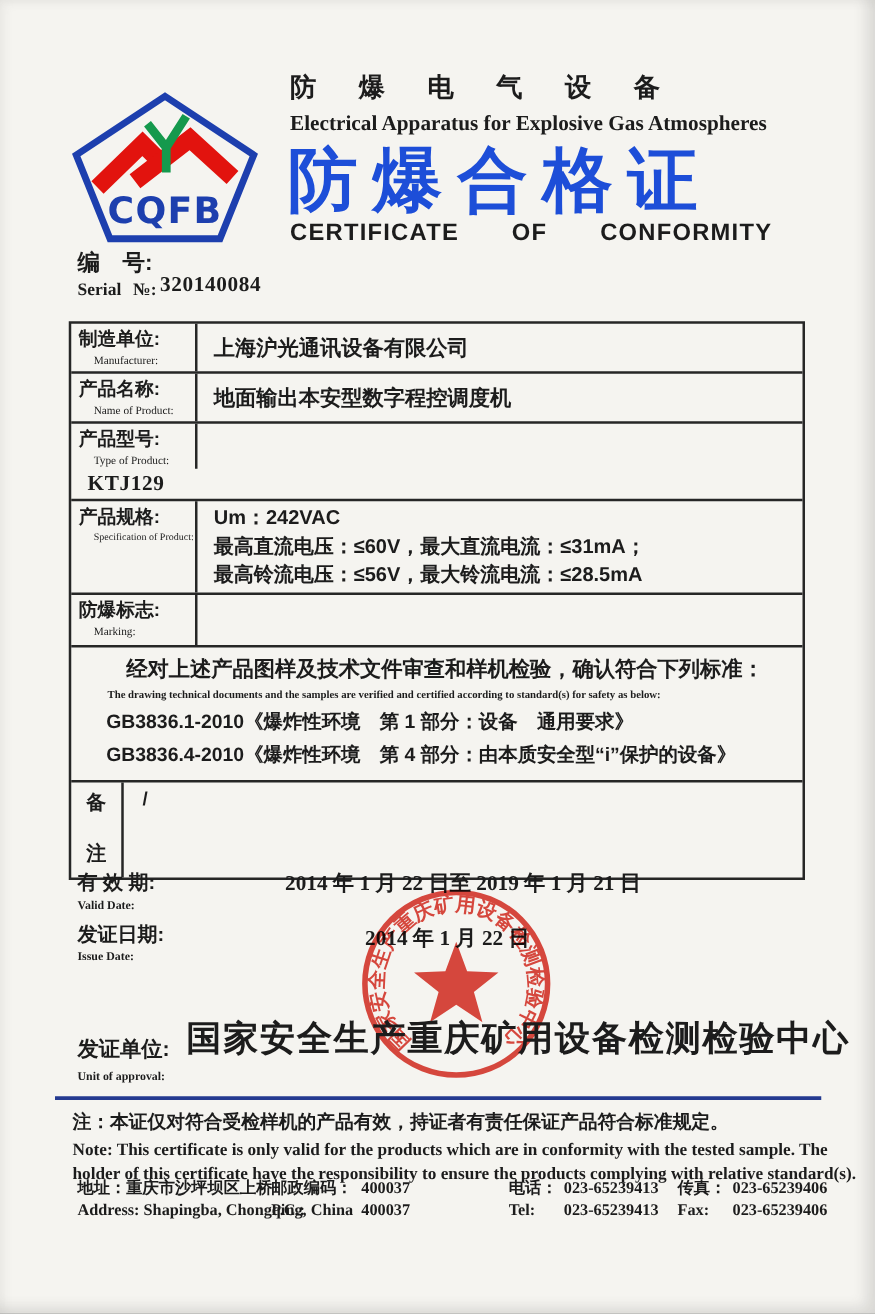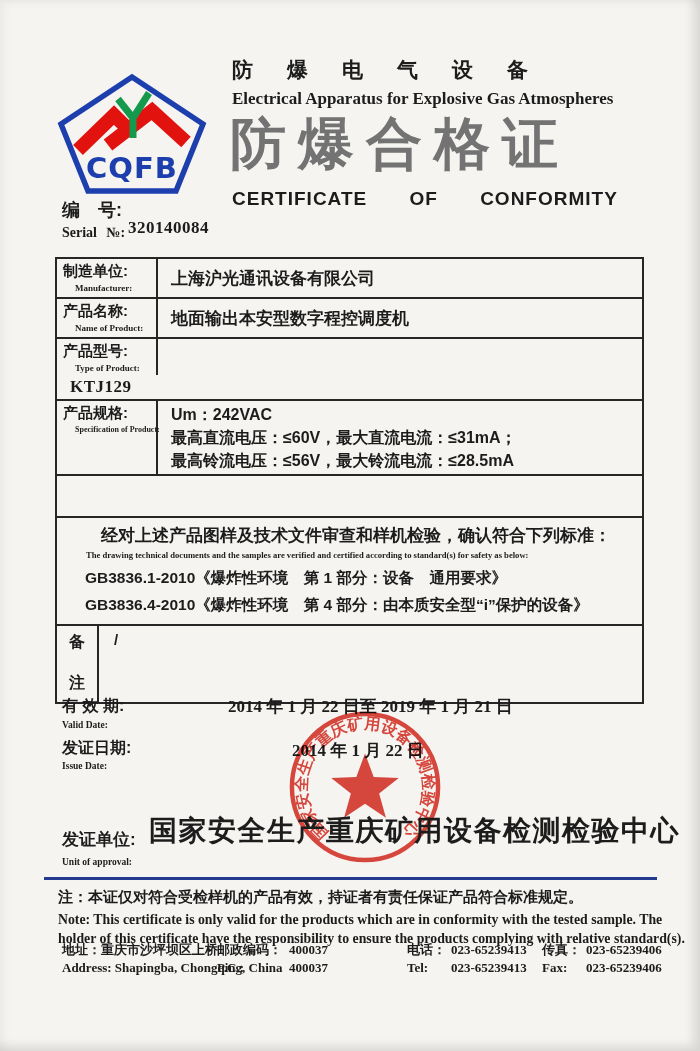--- a/index.html
+++ b/index.html
@@ -8,35 +8,35 @@
     position:relative; width:700px; height:1051px; margin:0 auto;
     background:#f5f4f0; color:#1c1c1c; overflow:hidden;
     box-shadow: inset -7px -5px 10px rgba(60,60,55,.14), inset 4px 3px 8px rgba(60,60,55,.05);
   }
 
   
   .logo { position:absolute; left:56px; top:72px; }
   .hdr { position:absolute; left:232px; top:56px; width:360px; }
   .title-cn { font-size:21px; font-weight:bold; letter-spacing:34px; white-space:nowrap; }
   .title-en { font-family:"Liberation Serif", serif; font-size:17px; font-weight:bold; margin-top:5px; white-space:nowrap; }
-  .cert-cn { color:#737373; font-size:56px; font-weight:bold; letter-spacing:12px; white-space:nowrap; margin:7px 0 16px -2px; line-height:1.0; }
+  .cert-cn { color:#1d4ed8; font-size:56px; font-weight:bold; letter-spacing:12px; white-space:nowrap; margin:7px 0 4px -2px; line-height:1.0; }
   .cert-en { font-size:19px; font-weight:bold; letter-spacing:1px; word-spacing:36px; margin-top:3px; white-space:nowrap; }
 
   
   .serial-cn { position:absolute; left:62px; top:198px; font-size:18px; font-weight:bold; }
   .serial-en { position:absolute; left:62px; top:225px; font-size:14px; font-weight:bold; font-family:"Liberation Serif", serif; word-spacing:6px; }
   .serial-val { position:absolute; left:128px; top:218px; font-size:17px; font-weight:bold; font-family:"Liberation Serif", serif; letter-spacing:.5px; }
 
   
   .table { position:absolute; left:55px; top:257px; width:589px; border:2px solid #262626; }
   .trow { display:flex; border-bottom:2px solid #262626; }
   .trow:last-child { border-bottom:none; }
   .tlabel { width:101px; border-right:2px solid #262626; padding:3px 3px 2px 6px; display:flex; flex-direction:column; gap:2px; }
   .tlabel .cn { font-size:15px; font-weight:bold; white-space:nowrap; }
-  .tlabel .en { font-size:9px; font-weight:bold; font-family:"Liberation Serif", serif; white-space:nowrap;padding-left:12px; }
+  .tlabel .en { font-size:9px; font-weight:normal; font-family:"Liberation Serif", serif; white-space:nowrap;padding-left:12px; }
   .tvalue { flex:1; padding:2px 8px 2px 13px; display:flex; flex-direction:column; justify-content:center; font-size:17px; font-weight:bold; }
   .r1 { min-height:40px; } .r2 { min-height:40px; } .r3 { min-height:40px;flex-direction:column; }
   .r4 { min-height:70px; } .r5 { min-height:42px; }
   .spec-line { font-size:16px; font-weight:bold; line-height:23px; white-space:nowrap; }
   .type-val, .mark-val { font-family:"Liberation Serif", serif; font-size:17px; letter-spacing:.5px; }
 
   .std-cell { min-height:104px; padding:6px 6px 6px 28px; }
   .std-cn { font-size:17px; font-weight:bold; margin-left:16px; white-space:nowrap; }
   .std-en { font-size:8.6px; font-weight:bold; font-family:"Liberation Serif", serif; margin:3px 0 4px 1px; white-space:nowrap; }
   .std-item { font-size:15.5px; font-weight:bold; line-height:27px; white-space:nowrap; }
@@ -133,20 +133,24 @@
         <span class="en" style="font-size:8px;">Specification of Product:</span>
       </div>
       <div class="tvalue">
         <div class="spec-line">Um：242VAC</div>
         <div class="spec-line">最高直流电压：≤60V，最大直流电流：≤31mA；</div>
         <div class="spec-line">最高铃流电压：≤56V，最大铃流电流：≤28.5mA</div>
       </div>
     </div>
 
     <div class="trow r5">
+      <div class="tlabel">
+        <span class="cn">防爆标志:</span>
+        <span class="en">Marking:</span>
+      </div>
     </div>
 
     <div class="trow">
       <div class="std-cell" style="flex:1;">
         <div class="std-cn">经对上述产品图样及技术文件审查和样机检验，确认符合下列标准：</div>
         <div class="std-en">The drawing technical documents and the samples are verified and certified according to standard(s) for safety as below:</div>
         <div class="std-item">GB3836.1-2010《爆炸性环境　第 1 部分：设备　通用要求》</div>
         <div class="std-item">GB3836.4-2010《爆炸性环境　第 4 部分：由本质安全型“i”保护的设备》</div>
       </div>
     </div>

